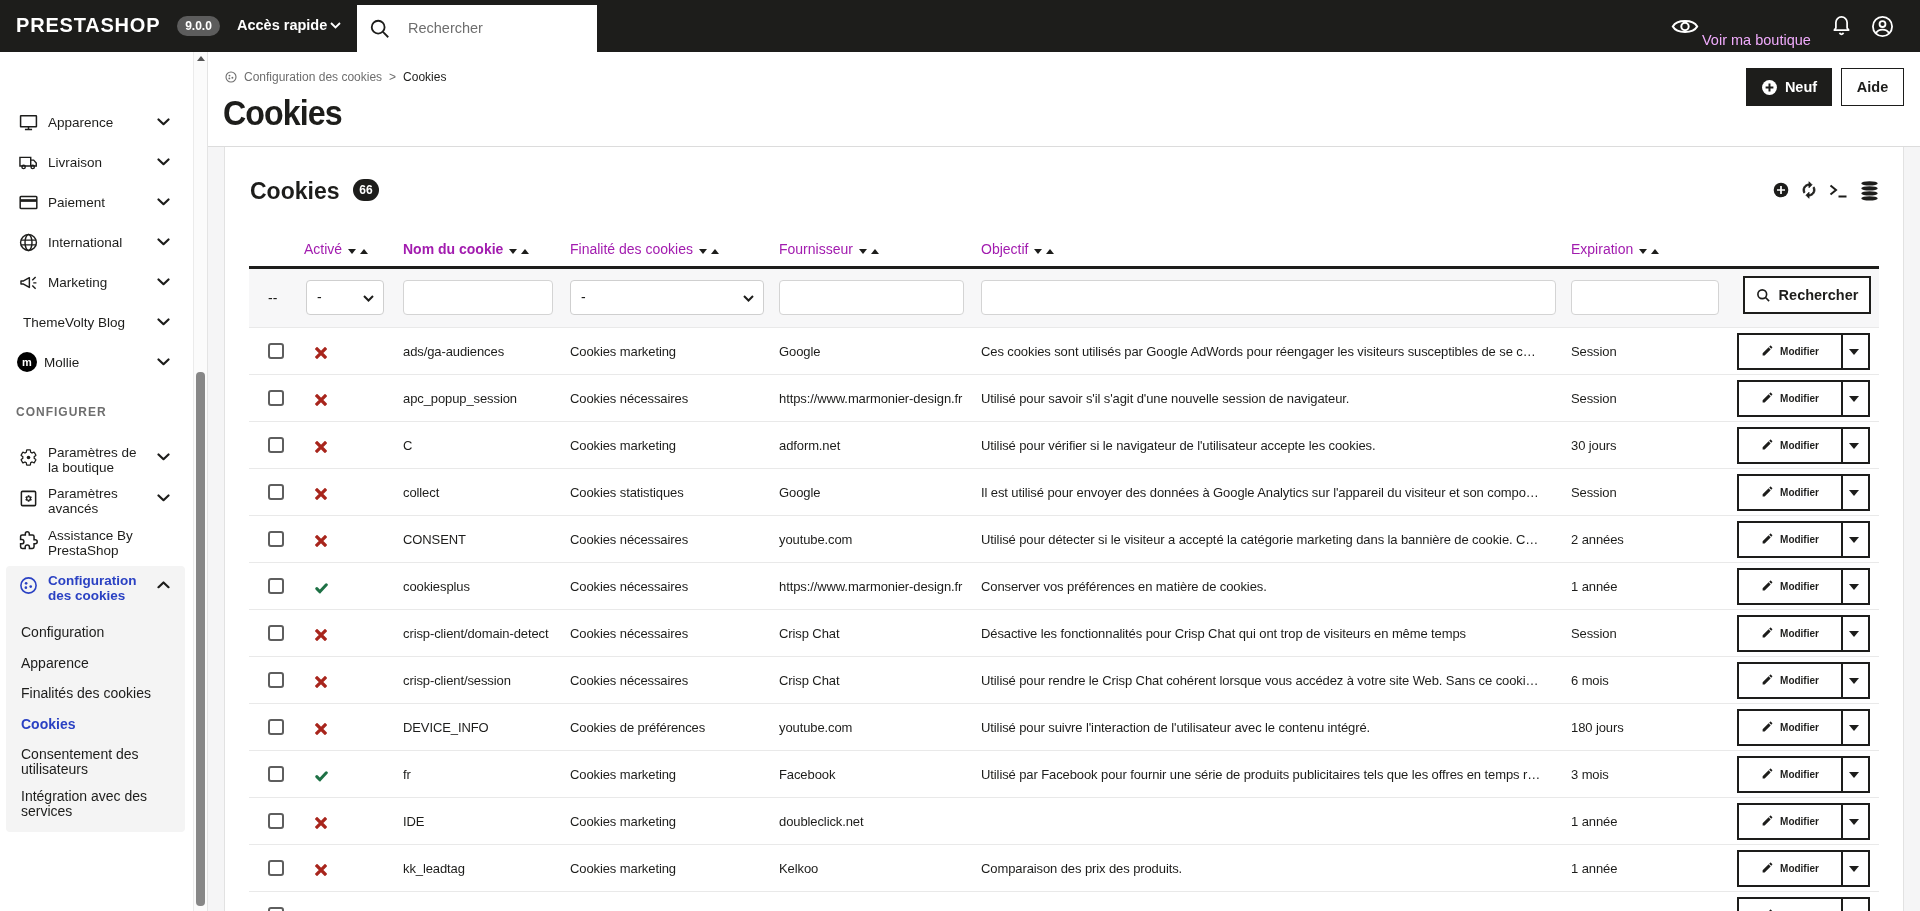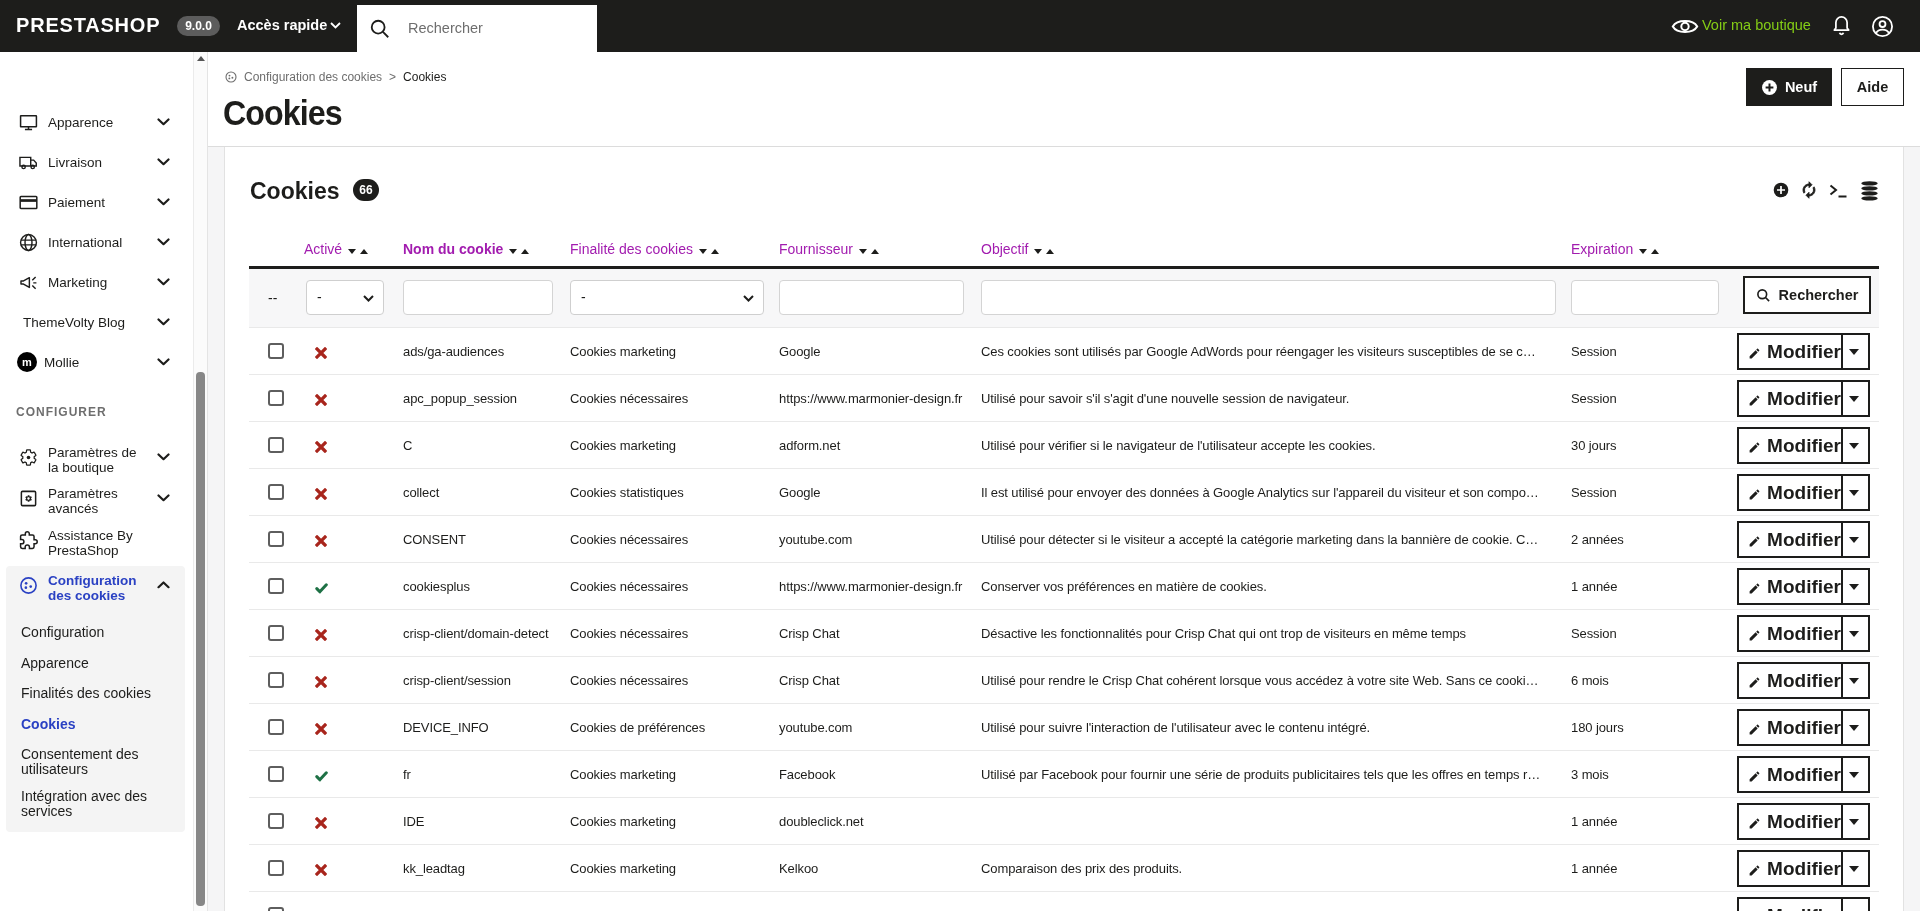--- a/index.html
+++ b/index.html
@@ -8,21 +8,21 @@
 #topbar {position:absolute;left:0;top:0;width:1920px;height:52px;background:#1d1d1b;color:#fff;}
 #logo {position:absolute;left:16px;top:14px;font-size:20px;font-weight:bold;letter-spacing:0.8px;}
 #ver {position:absolute;left:177px;top:16px;width:43px;height:20px;background:#5c5c5c;border-radius:10px;
   font-size:12px;font-weight:bold;text-align:center;line-height:20px;}
 #quick {position:absolute;left:237px;top:17px;font-size:14.5px;font-weight:bold;}
 #quickc {position:absolute;left:330px;top:22px;line-height:0;}
 #search {position:absolute;left:357px;top:5px;width:240px;height:47px;background:#fff;}
 #search svg {position:absolute;left:12px;top:13px;}
 #search span {position:absolute;left:51px;top:15px;font-size:14.5px;color:#6e6e6e;}
 .tic {position:absolute;top:15px;}
-#voirtx {position:absolute;left:1702px;top:17px;font-size:14.5px;color:#84cc16;}
+#voirtx {position:absolute;left:1702px;top:32px;font-size:14.5px;color:#f0abfc;}
 
 #sidebar {position:absolute;left:0;top:52px;width:193px;height:859px;background:#fff;}
 .mit {position:absolute;left:0;width:193px;height:40px;}
 .mic {position:absolute;left:19px;top:11px;}
 .mlb {position:absolute;left:48px;top:13px;font-size:13.5px;color:#1d1d1b;}
 .chev {position:absolute;left:157px;line-height:0;}
 .chev svg {display:block;}
 .m2 {font-size:13.5px;line-height:14.5px;}
 #configurer {position:absolute;left:16px;top:353px;font-size:12px;font-weight:bold;color:#6e6e6e;letter-spacing:1px;}
 #subbg {position:absolute;left:6px;top:514px;width:179px;height:266px;background:#f4f4f4;border-radius:4px;}
@@ -70,21 +70,21 @@
 .row {position:relative;height:47px;border-bottom:1px solid #e9e9e9;}
 .cb {position:absolute;left:19px;top:15px;width:16px;height:16px;border:2px solid #5e5e5e;border-radius:3px;background:#fff;}
 .st {position:absolute;left:66px;top:17px;}
 .c {position:absolute;top:16px;font-size:13px;letter-spacing:-0.1px;color:#1d1d1b;white-space:nowrap;}
 .cn {left:154px;}
 .cf {left:321px;}
 .cp {left:530px;}
 .co {left:732px;max-width:560px;overflow:hidden;text-overflow:ellipsis;}
 .ce {left:1322px;}
 .mbtn {position:absolute;left:1488px;top:5px;width:133px;height:37px;border:2px solid #1d1d1b;background:#fff;}
-.mmain {position:absolute;left:0;top:0;width:104px;height:33px;border-right:2px solid #1d1d1b;text-align:right;line-height:33px;font-size:19px;}
+.mmain {position:absolute;left:0;top:0;width:104px;height:33px;border-right:2px solid #1d1d1b;text-align:center;line-height:33px;font-size:10px;}
 .mmain svg {vertical-align:-2px;margin-right:6px;}
 .mcaret {position:absolute;right:0;top:0;width:27px;height:33px;}
 .tri {position:absolute;left:8px;top:14px;width:0;height:0;border-left:5.5px solid transparent;border-right:5.5px solid transparent;border-top:6.5px solid #1d1d1b;}
 </style></head>
 <body>
 <div id="topbar">
   <div id="logo">PRESTASHOP</div>
   <div id="ver">9.0.0</div>
   <div id="quick">Accès rapide</div>
   <span id="quickc"><svg width="11" height="7" viewBox="0 0 11 7">

